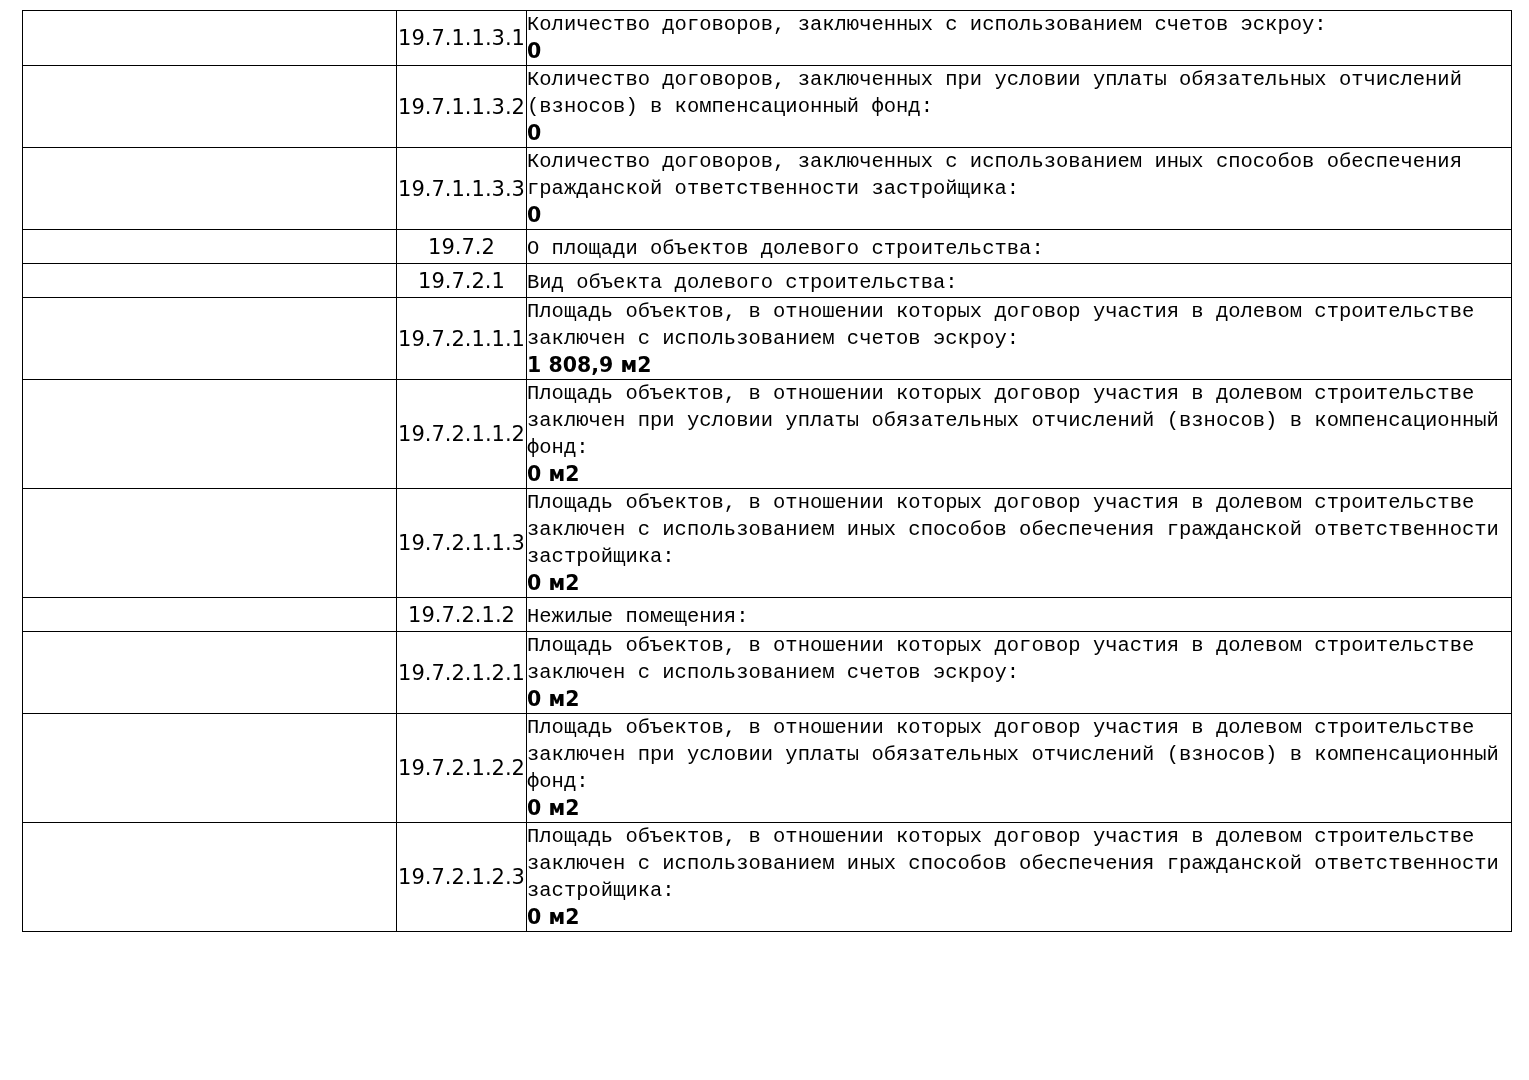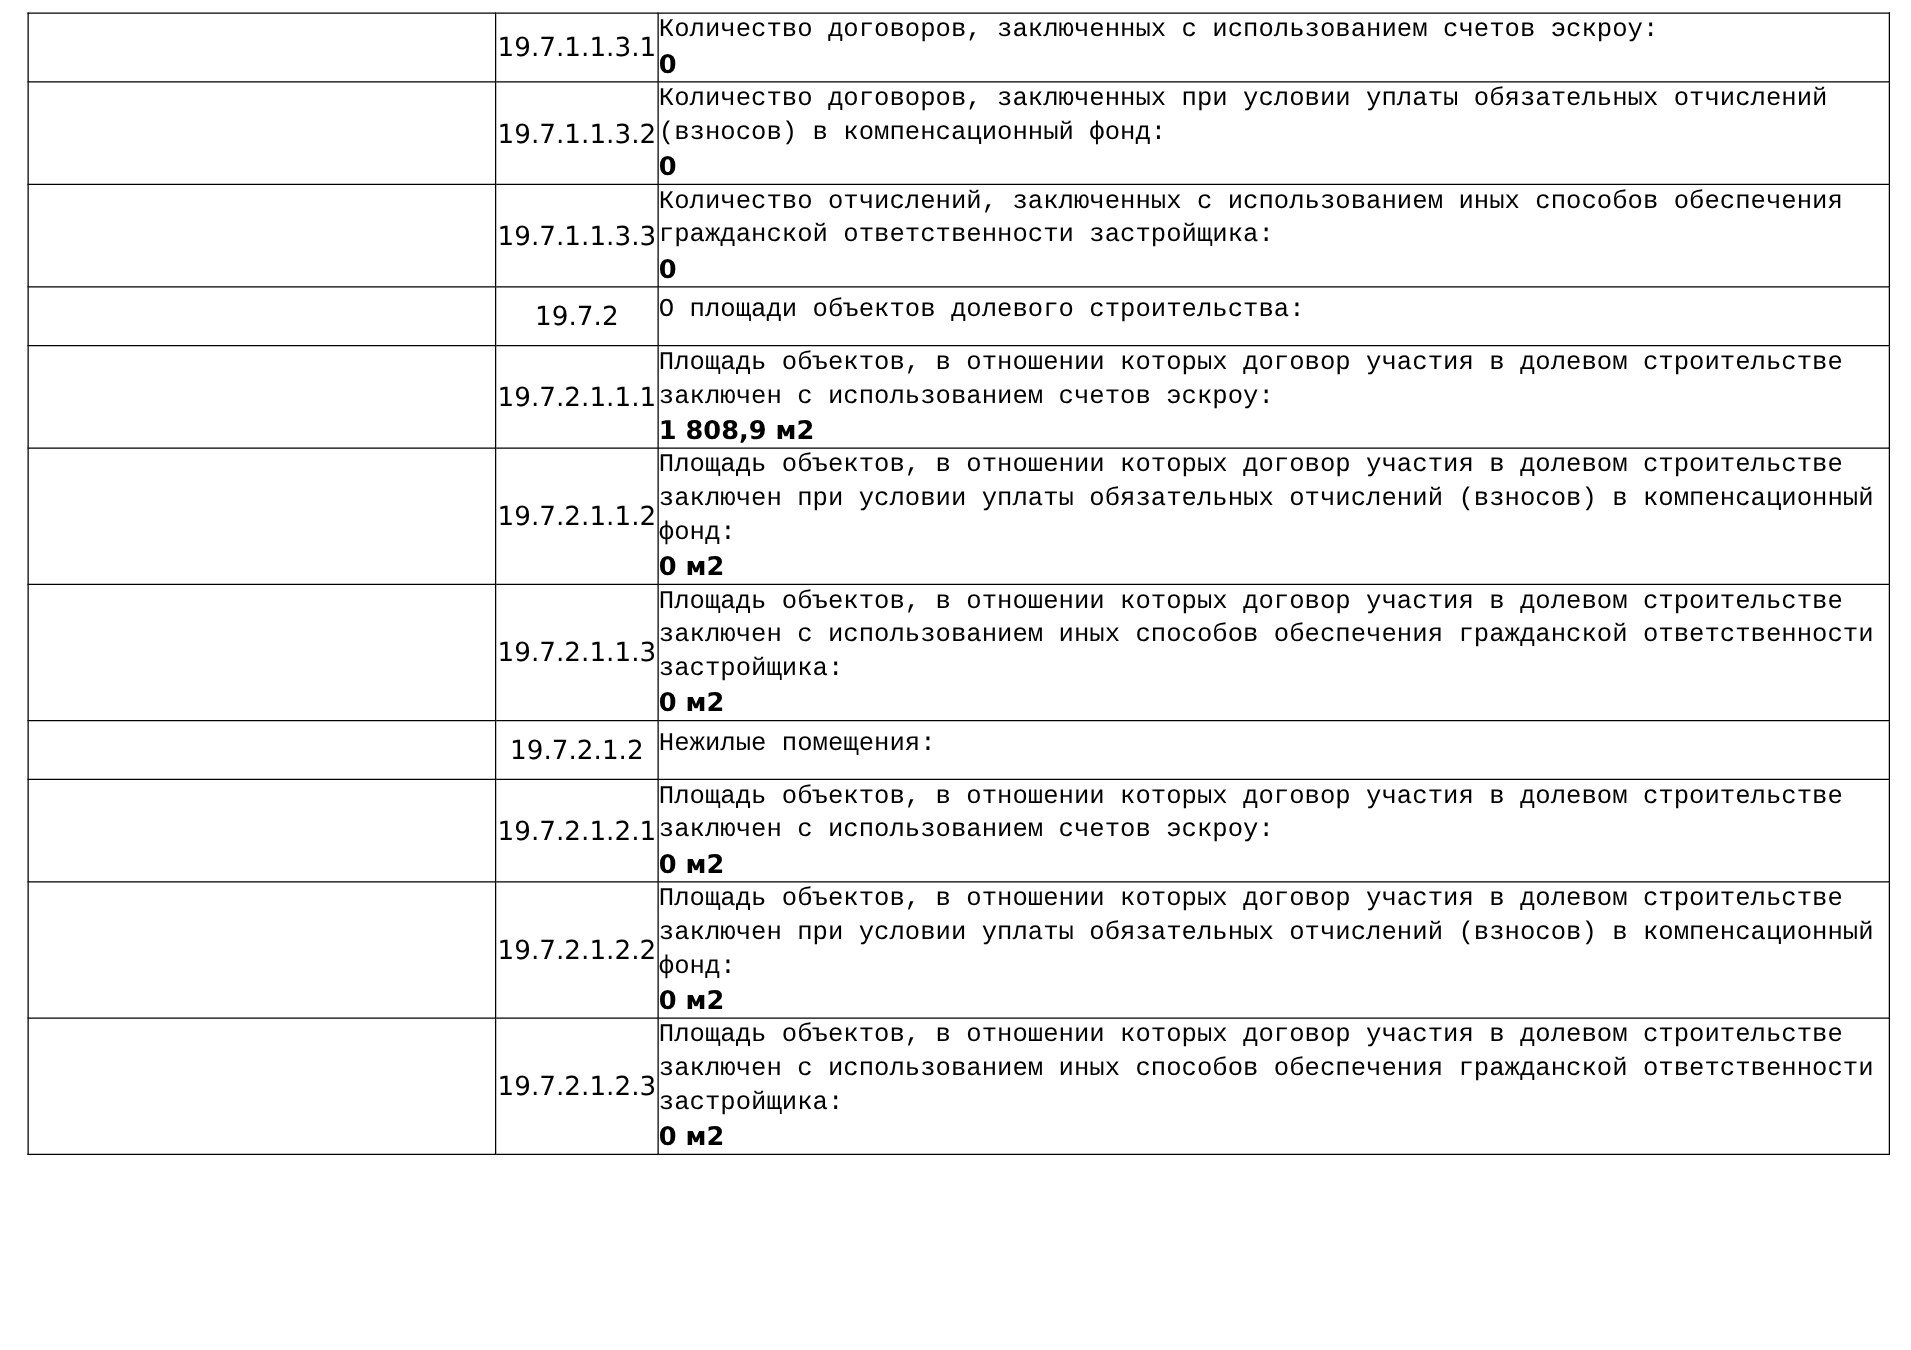--- a/index.html
+++ b/index.html
@@ -49,21 +49,21 @@
   .text-cell .label {
     display: block;
     font-family: Liberation Mono, monospace;
   }
   .text-cell .value {
     display: block;
     font-weight: bold;
   }
   .text-cell.single {
     padding-top: 5px;
-    padding-bottom: 14px;
+    padding-bottom: 1px;
   }
 </style>
 </head>
 <body>
 
 <div class="page">
   <table class="doc-table">
     <colgroup>
       <col class="c-empty">
       <col class="c-code">
@@ -89,31 +89,40 @@
             <span class="label">Количество договоров, заключенных при условии уплаты обязательных отчислений (взносов) в компенсационный фонд:</span>
             <span class="value">0</span>
           </td>
         </tr>
         <tr>
           <td>
             <div class="cell-empty">&nbsp;</div>
           </td>
           <td class="code-cell">19.7.1.1.3.3</td>
           <td class="text-cell">
-            <span class="label">Количество отчислений, заключенных с использованием иных способов обеспечения гражданской ответственности застройщика:</span>
+            <span class="label">Количество договоров, заключенных с использованием иных способов обеспечения гражданской ответственности застройщика:</span>
             <span class="value">0</span>
           </td>
         </tr>
         <tr>
           <td>
             <div class="cell-empty">&nbsp;</div>
           </td>
           <td class="code-cell">19.7.2</td>
           <td class="text-cell single">
             <span class="label">О площади объектов долевого строительства:</span>
+          </td>
+        </tr>
+        <tr>
+          <td>
+            <div class="cell-empty">&nbsp;</div>
+          </td>
+          <td class="code-cell">19.7.2.1</td>
+          <td class="text-cell single">
+            <span class="label">Вид объекта долевого строительства:</span>
           </td>
         </tr>
         <tr>
           <td>
             <div class="cell-empty">&nbsp;</div>
           </td>
           <td class="code-cell">19.7.2.1.1.1</td>
           <td class="text-cell">
             <span class="label">Площадь объектов, в отношении которых договор участия в долевом строительстве заключен с использованием счетов эскроу:</span>
             <span class="value">1 808,9 м2</span>

